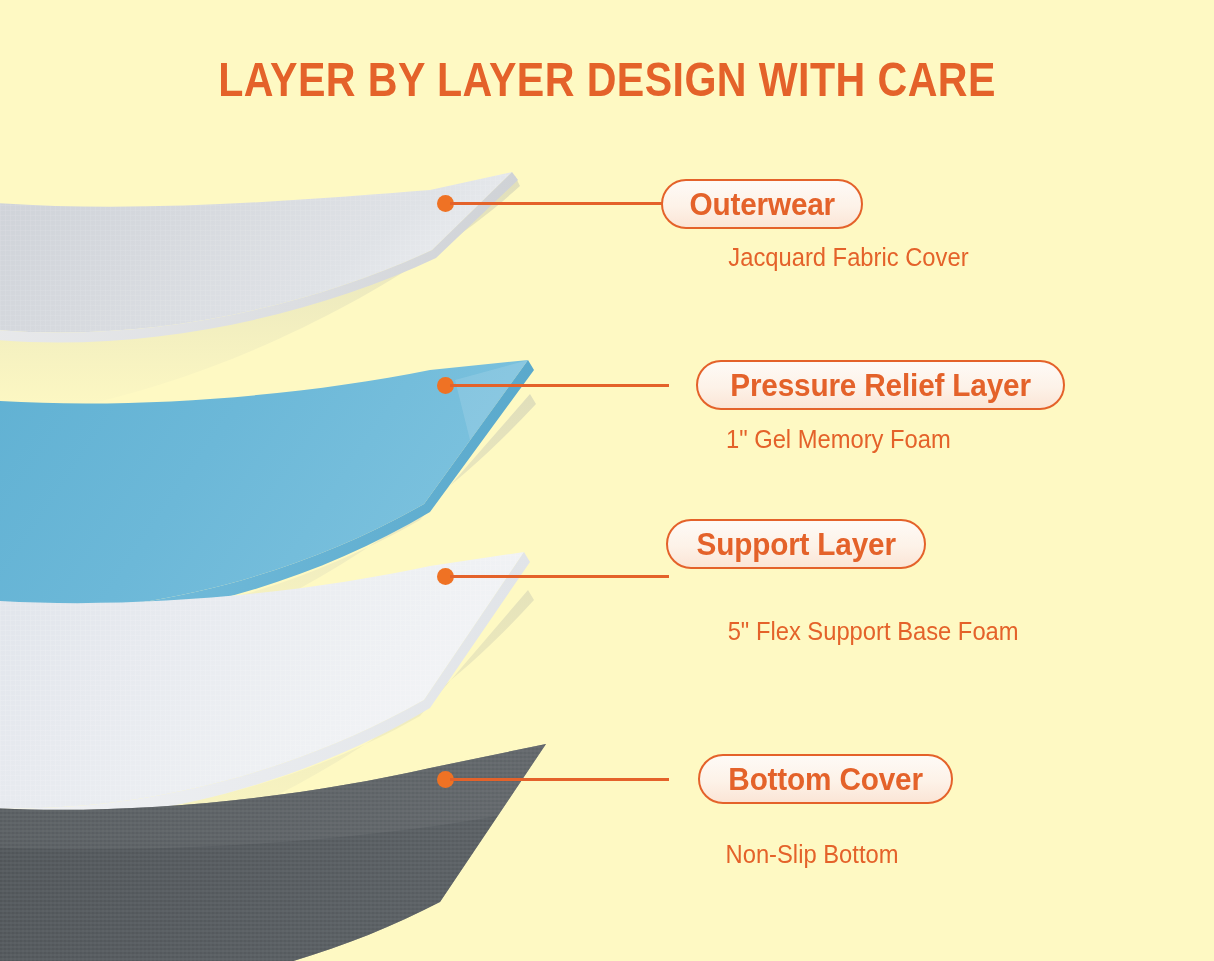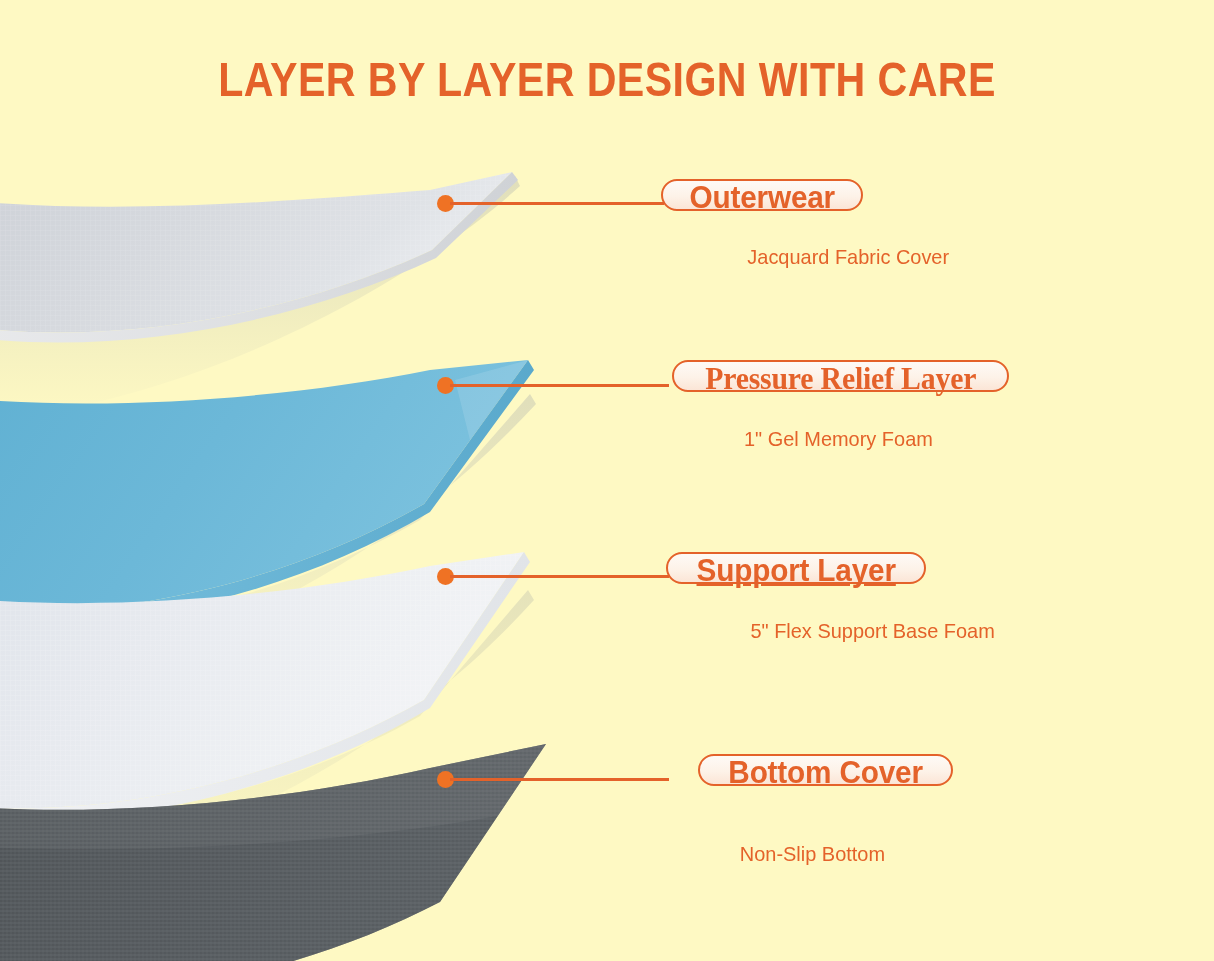--- a/index.html
+++ b/index.html
@@ -57,24 +57,24 @@
     background: #ef7224;
   }
   .callout-line {
     position: absolute;
     height: 3px;
     background: #e4622a;
   }
   .badge {
     position: absolute;
     display: inline-flex;
-    align-items: flex-start;
+    align-items: center;
     justify-content: center;
     box-sizing: border-box;
-    height: 32px;
+    height: 50px;
     padding: 0 21px;
     border: 2.5px solid #e4622a;
     border-radius: 25px;
     background: linear-gradient(to bottom, #fefaf6 0%, #fdf2e8 55%, #fbe5d6 100%);
     color: #e4622a;
     font-weight: 700;
     font-size: 32px;
     line-height: 1;
     letter-spacing: -0.2px;
     white-space: nowrap;
@@ -82,21 +82,21 @@
   }
   .badge-text {
     display: block;
     transform: scaleX(0.93);
     transform-origin: 50% 50%;
   }
   .subtitle {
     position: absolute;
     color: #e4622a;
     font-weight: 400;
-    font-size: 21px;
+    font-size: 25px;
     line-height: 38px;
     white-space: nowrap;
     text-align: center;
     font-family: "Liberation Sans", "DejaVu Sans", sans-serif;
   }
   .subtitle span {
     display: inline-block;
     transform: scaleX(0.95);
     transform-origin: 50% 50%;
   }
@@ -207,32 +207,32 @@
       <span class="badge-text">Outerwear</span>
     </div>
     <div class="subtitle" style="left:598px; top:238px; width:500px;">
       <span>Jacquard Fabric Cover</span>
     </div>
   </div>
 
   <div class="callout">
     <div class="callout-dot" style="left:437px; top:377px;"></div>
     <div class="callout-line" style="left:450px; top:384px; width:219px;"></div>
-    <div class="badge" style="left:672px; top:360px;font-family:Liberation Serif, serif;">
+    <div class="badge" style="left:696px; top:360px;">
       <span class="badge-text">Pressure Relief Layer</span>
     </div>
     <div class="subtitle" style="left:588px; top:420px; width:500px;">
       <span>1" Gel Memory Foam</span>
     </div>
   </div>
 
   <div class="callout">
     <div class="callout-dot" style="left:437px; top:568px;"></div>
     <div class="callout-line" style="left:450px; top:575px; width:219px;"></div>
-    <div class="badge" style="left:666px; top:552px;text-decoration:underline;">
+    <div class="badge" style="left:666px; top:519px;">
       <span class="badge-text">Support Layer</span>
     </div>
     <div class="subtitle" style="left:623px; top:612px; width:500px;">
       <span>5" Flex Support Base Foam</span>
     </div>
   </div>
 
   <div class="callout">
     <div class="callout-dot" style="left:437px; top:771px;"></div>
     <div class="callout-line" style="left:450px; top:778px; width:219px;"></div>

